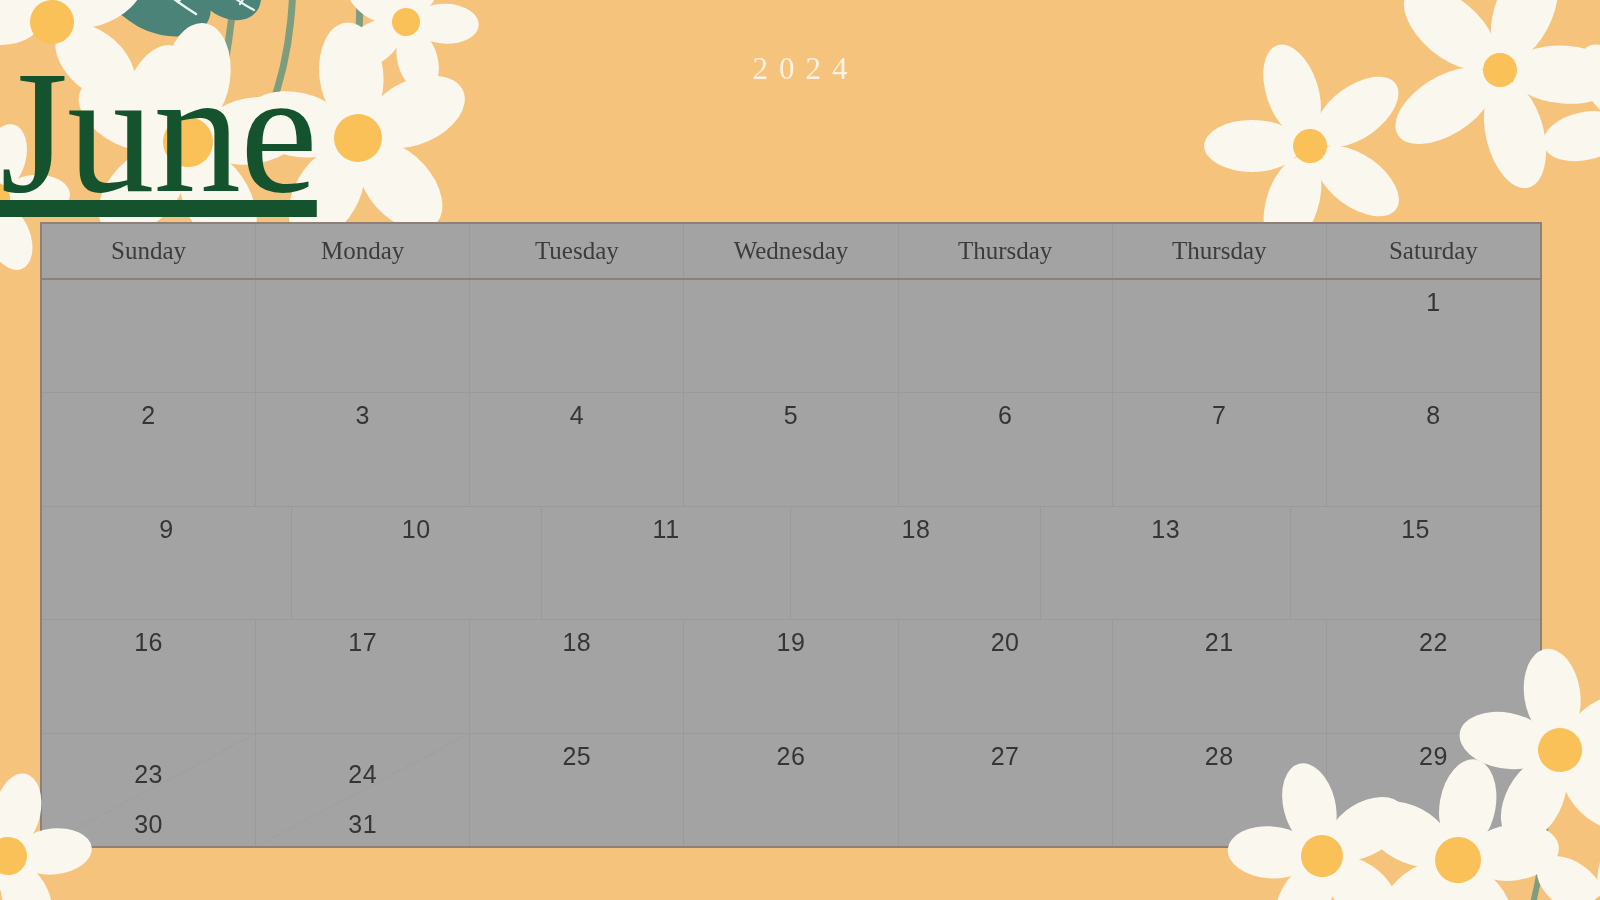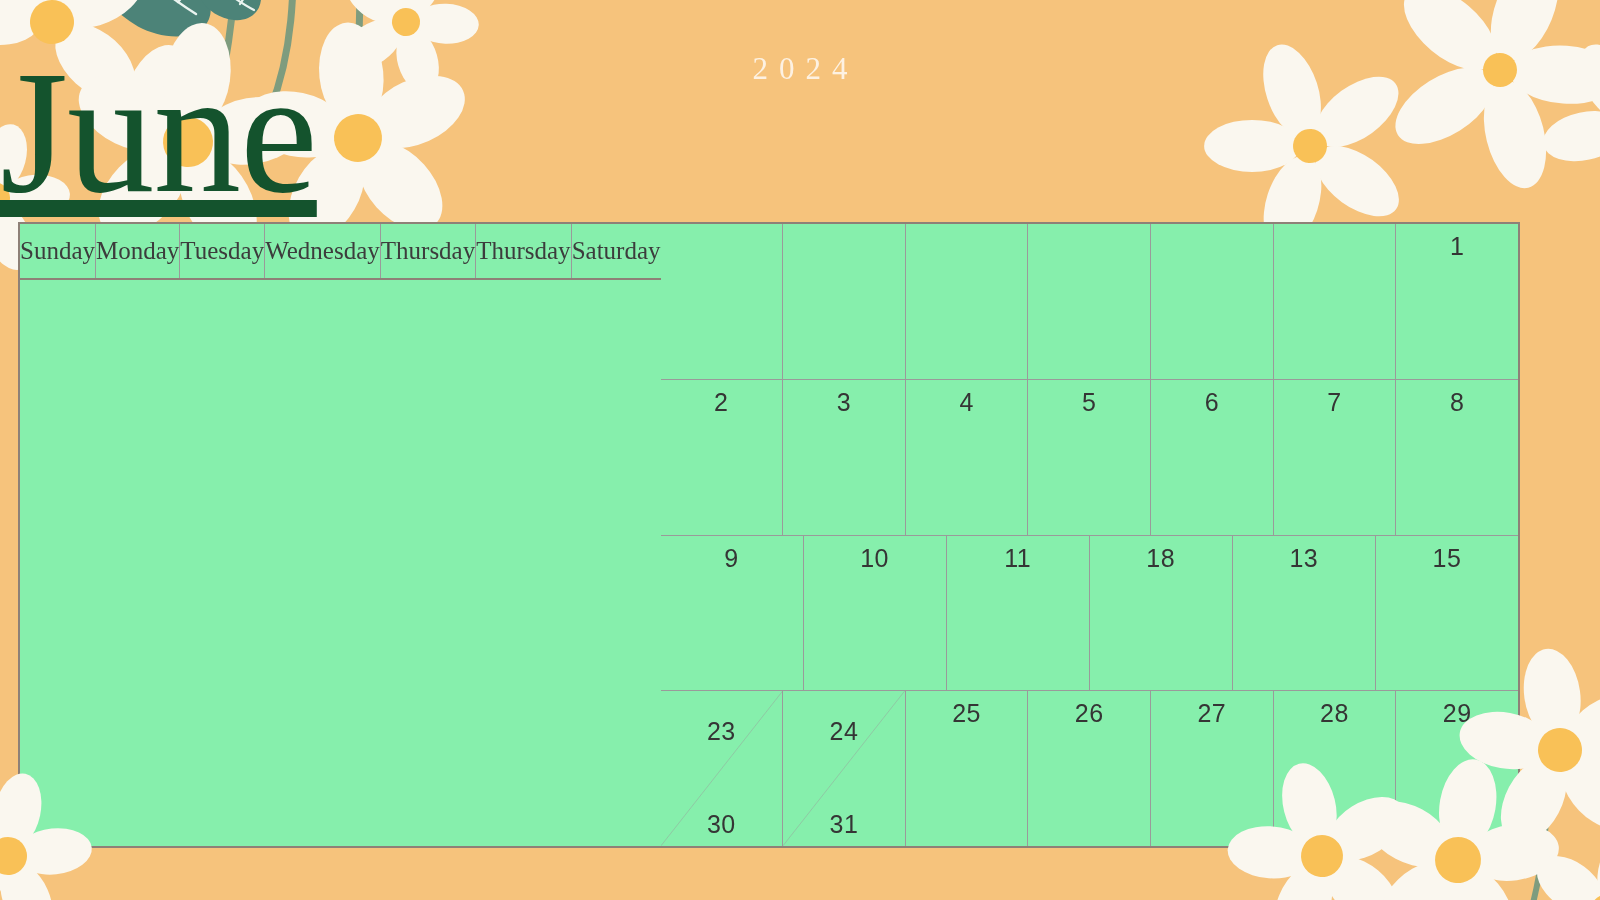--- a/index.html
+++ b/index.html
@@ -48,26 +48,27 @@
     line-height:1;
     color:#14532d;
     font-weight:400;
     letter-spacing:-1px;
     text-decoration:underline;
   }
 
   
   #calendar {
     position:absolute;
-    left:18px; top:222px;
+    left:40px; top:222px;
     width:1502px; height:626px;
-    background:#86efac;
+    background:#a3a3a3;
     border:2px solid #8E8077;
     z-index:30;
     display:flex;
+    flex-direction:column;
   }
   #weekday-row {
     display:flex;
     height:56px;
     flex:0 0 56px;
     border-bottom:2px solid #8E8077;
   }
   .weekday {
     flex:1 1 0;
     display:flex;
@@ -329,20 +330,43 @@
             <span class="daynum">18</span>
           </div>
           <div class="day">
             <span class="daynum">13</span>
           </div>
           <div class="day">
             <span class="daynum">15</span>
           </div>
         </div>
         <div class="week">
+          <div class="day">
+            <span class="daynum">16</span>
+          </div>
+          <div class="day">
+            <span class="daynum">17</span>
+          </div>
+          <div class="day">
+            <span class="daynum">18</span>
+          </div>
+          <div class="day">
+            <span class="daynum">19</span>
+          </div>
+          <div class="day">
+            <span class="daynum">20</span>
+          </div>
+          <div class="day">
+            <span class="daynum">21</span>
+          </div>
+          <div class="day">
+            <span class="daynum">22</span>
+          </div>
+        </div>
+        <div class="week">
           <div class="day split">
             <div class="split-inner">
               <svg class="split-line" viewBox="0 0 100 100" preserveAspectRatio="none">
                 <line x1="0" y1="100" x2="100" y2="0" stroke="#9A9A9A" stroke-width="0.45" vector-effect="non-scaling-stroke"></line>
               </svg>
               <div class="num-top"><span class="daynum">23</span></div>
               <div class="num-bot"><span class="daynum">30</span></div>
             </div>
           </div>
           <div class="day split">

